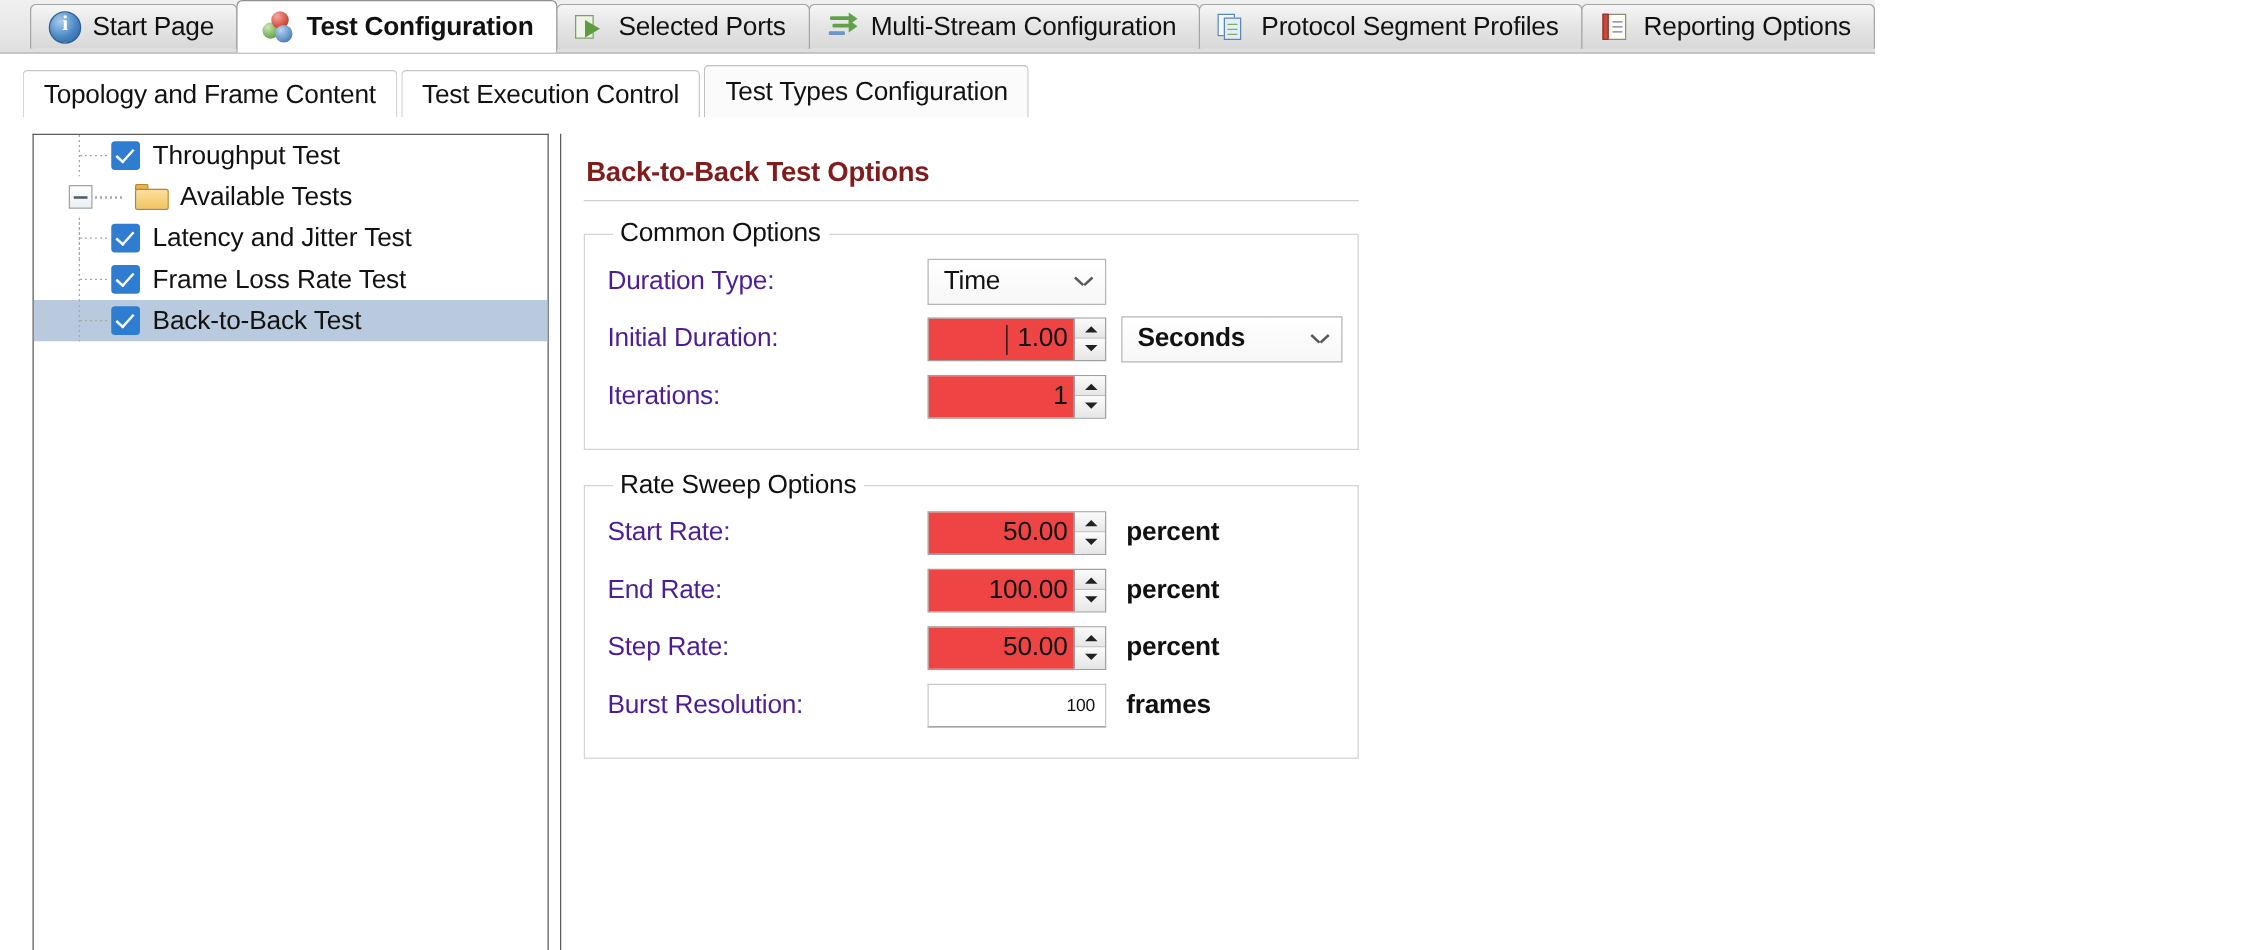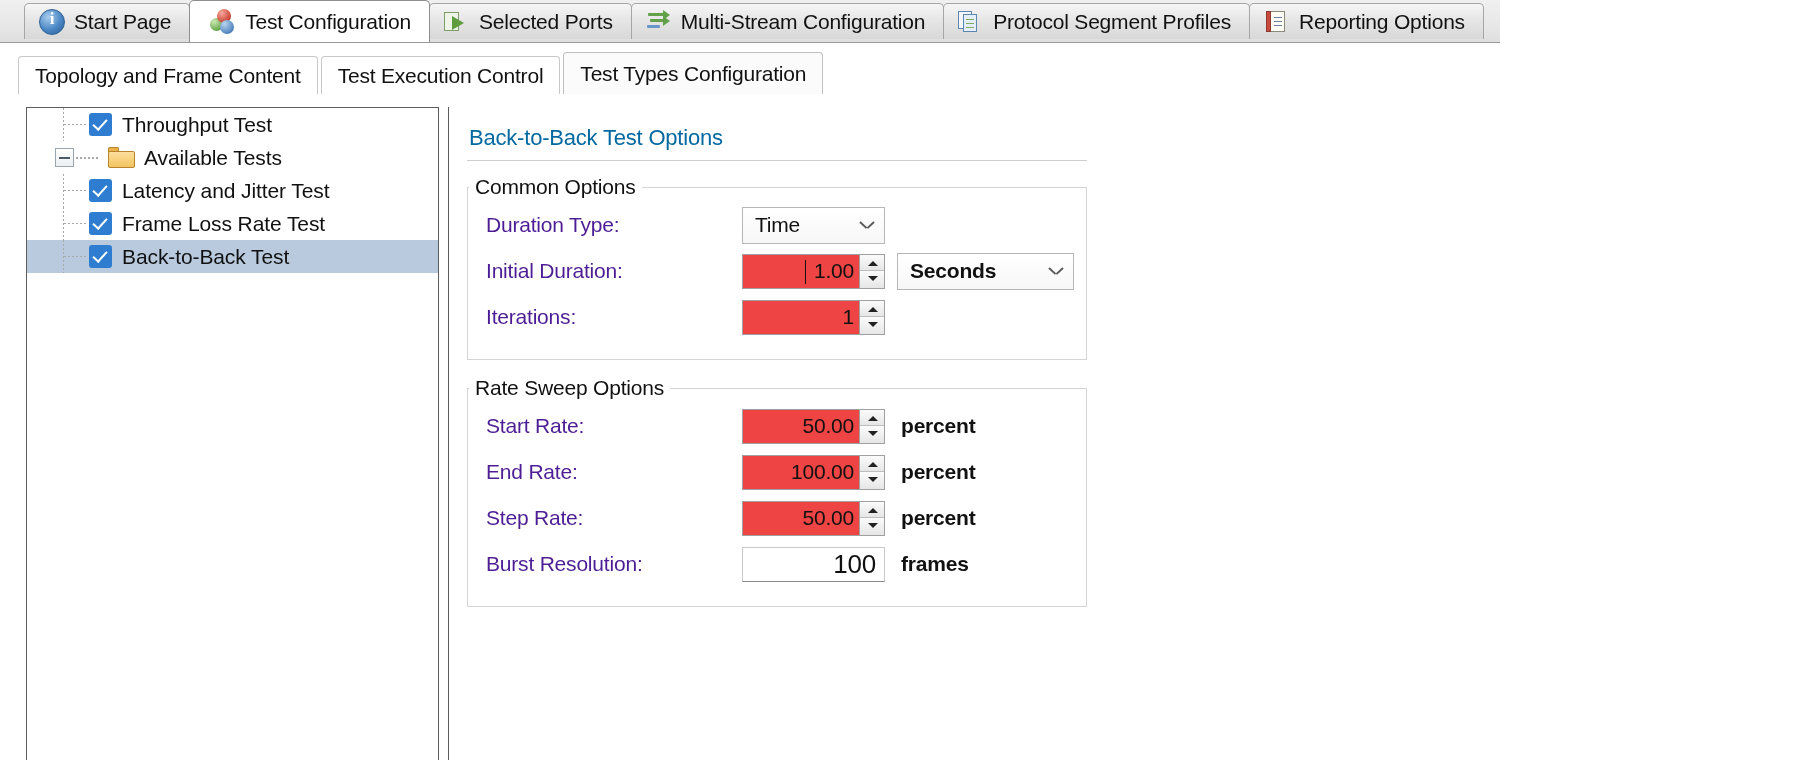--- a/index.html
+++ b/index.html
@@ -41,21 +41,21 @@
     font-size: 21px;
     color: #111;
     white-space: nowrap;
     margin-right: -1px;
     cursor: default;
     letter-spacing: -0.2px;
   }
   .tab.active {
     background: #ffffff;
     height: 42px;
-    font-weight: normal;
+    font-weight: bold;
     z-index: 5;
     border-color: #8f8f8f;
     box-shadow: 0 -1px 0 #fff inset;
     padding-left: 20px;
   }
   .tab-label { pointer-events: none; }
 
   
   .ico { width: 26px; height: 26px; position: relative; flex: 0 0 26px; display:block;}
 
@@ -237,37 +237,37 @@
   
   .opt-panel {
     position: absolute;
     left: 448px; top: 13px;
     width: 1352px; height: 653px;
     border-left: 1px solid #5c5c5c;
     background: #ffffff;
     padding: 18px 0 0 18px;
   }
   .panel-title {
-    font-size: 22px; font-weight: normal; color: #0369a1;
+    font-size: 22px; font-weight: bold; color: #7f1d1d;
     letter-spacing: -0.2px;
     margin: 0 0 9px 2px;
   }
   .title-rule {
     width: 620px; height: 1px; background: #cfcfcf; margin-bottom: 14px;
   }
 
   fieldset.group {
     margin: 0 0 16px 0;
     padding: 0 0 16px 0;
     border: 1px solid #d4d4d4;
     width: 620px;
     background: #ffffff;
   }
   fieldset.group legend {
-    font-size: 21px; color: #111; padding: 0 6px; margin-left: 1px;
+    font-size: 21px; color: #111; padding: 0 6px; margin-left: 22px;
     letter-spacing: -0.2px;
   }
   .row {
     display: flex; align-items: center;
     height: 40px;
     margin: 6px 0 6px 0;
     padding-left: 18px;
   }
   .row-label {
     width: 256px; flex: 0 0 256px;
@@ -313,21 +313,21 @@
   .spin .btns .b.dn::after {
     content:""; position:absolute; left:8px; top:5px; width:0;height:0;
     border-left:5px solid transparent;border-right:5px solid transparent;border-top:5px solid #222;
   }
 
   .plainbox {
     width: 143px; height: 35px;
     border: 1px solid #c9c9c9;
     border-bottom-color: #8a8a8a;
     background: #ffffff;
-    font-size: 26px; color: #111;
+    font-size: 14px; color: #111;
     display: flex; align-items: center; justify-content: flex-end;
     padding-right: 8px;
     letter-spacing: -0.2px;
   }
 
   .combo {
     height: 37px;
     border: 1px solid #b6b6b6;
     background: linear-gradient(to bottom,#ffffff,#f7f7f7);
     display: flex; align-items: center;

